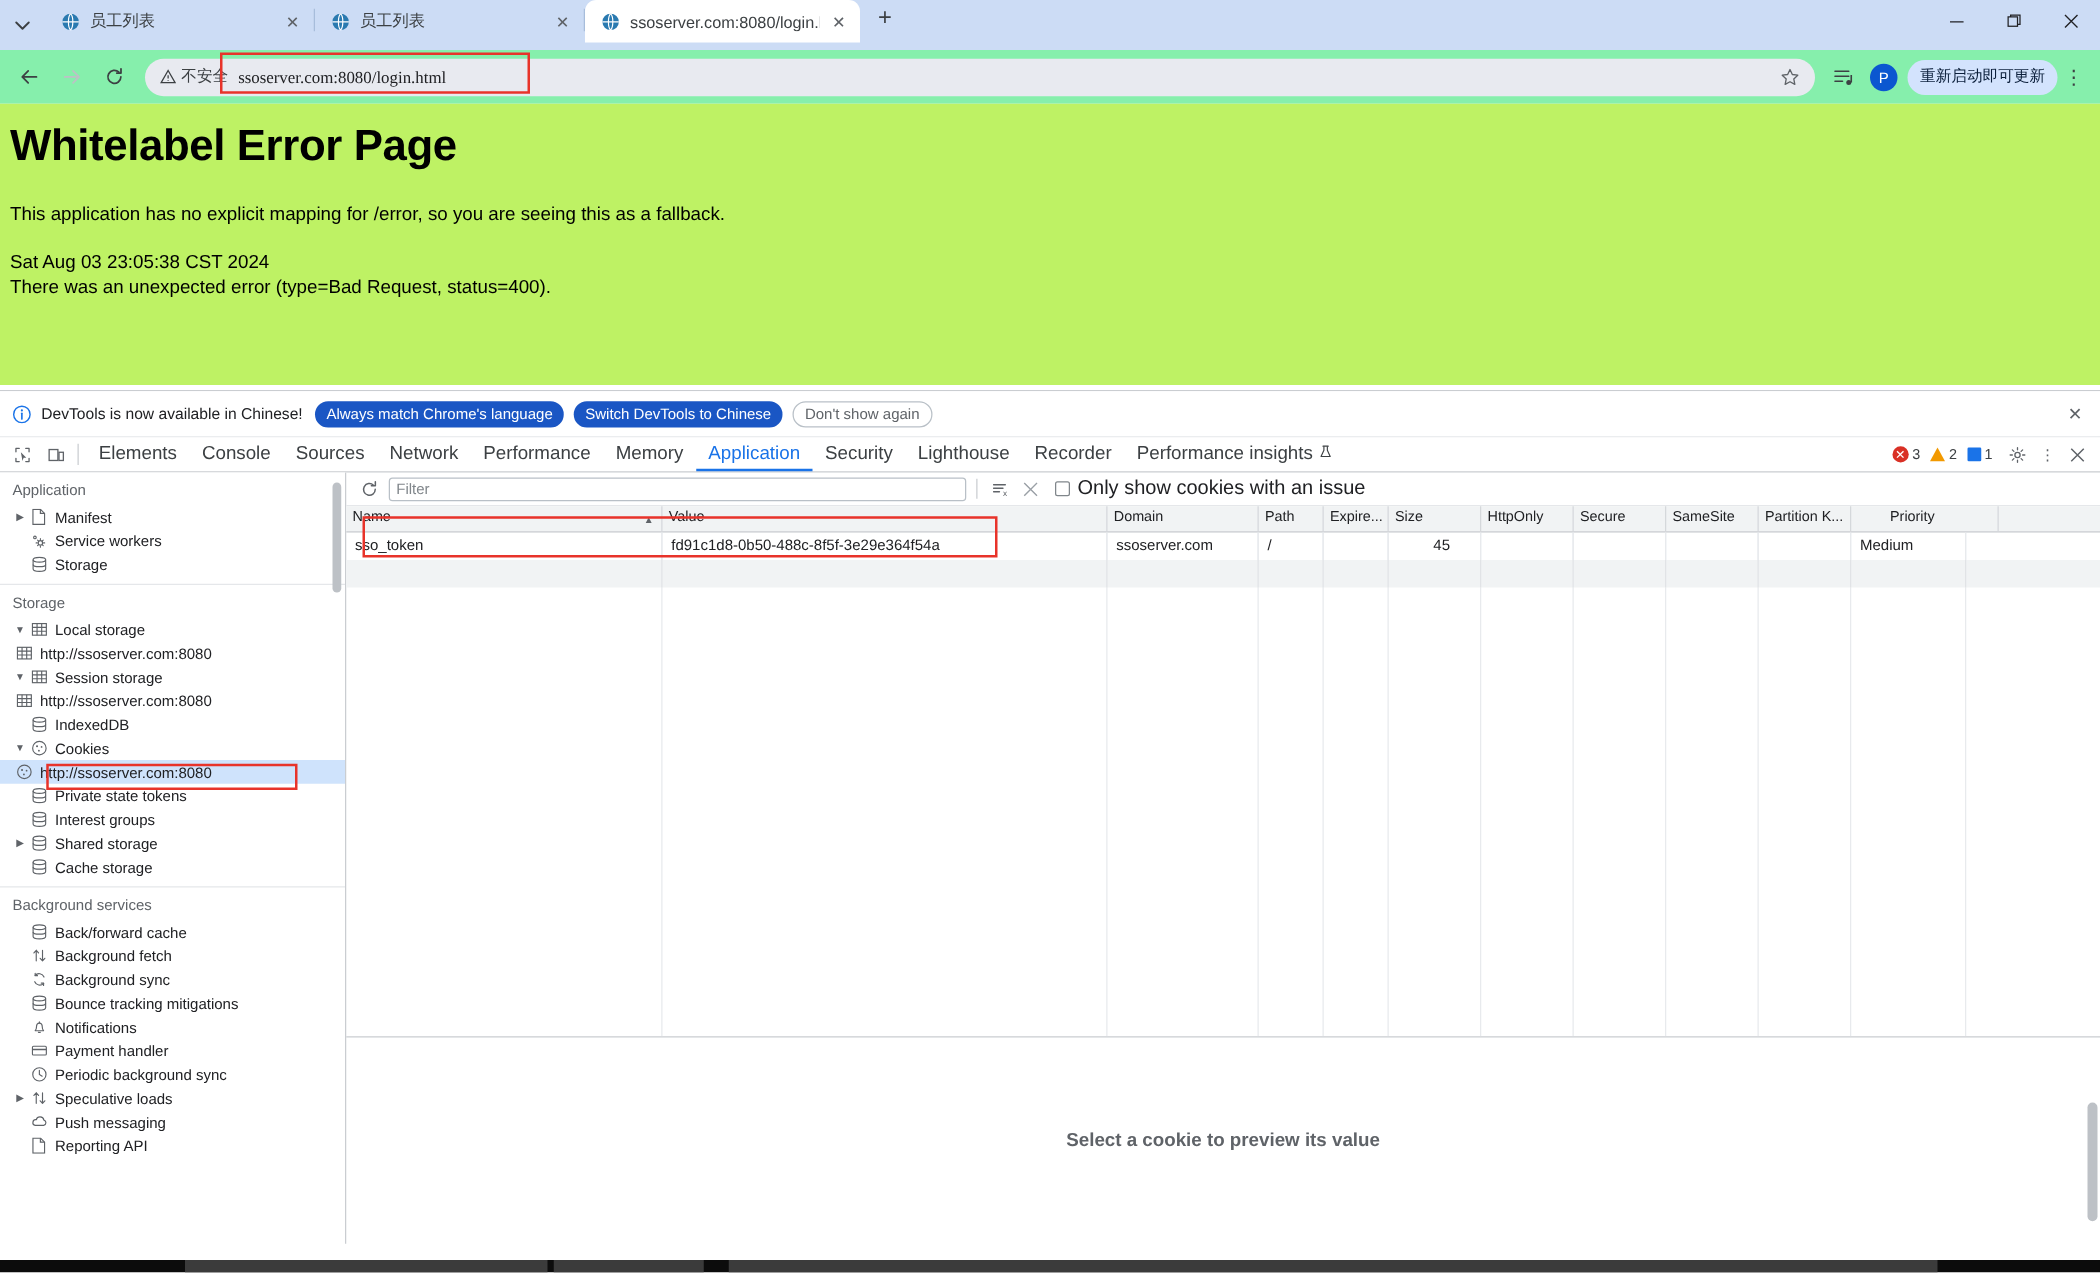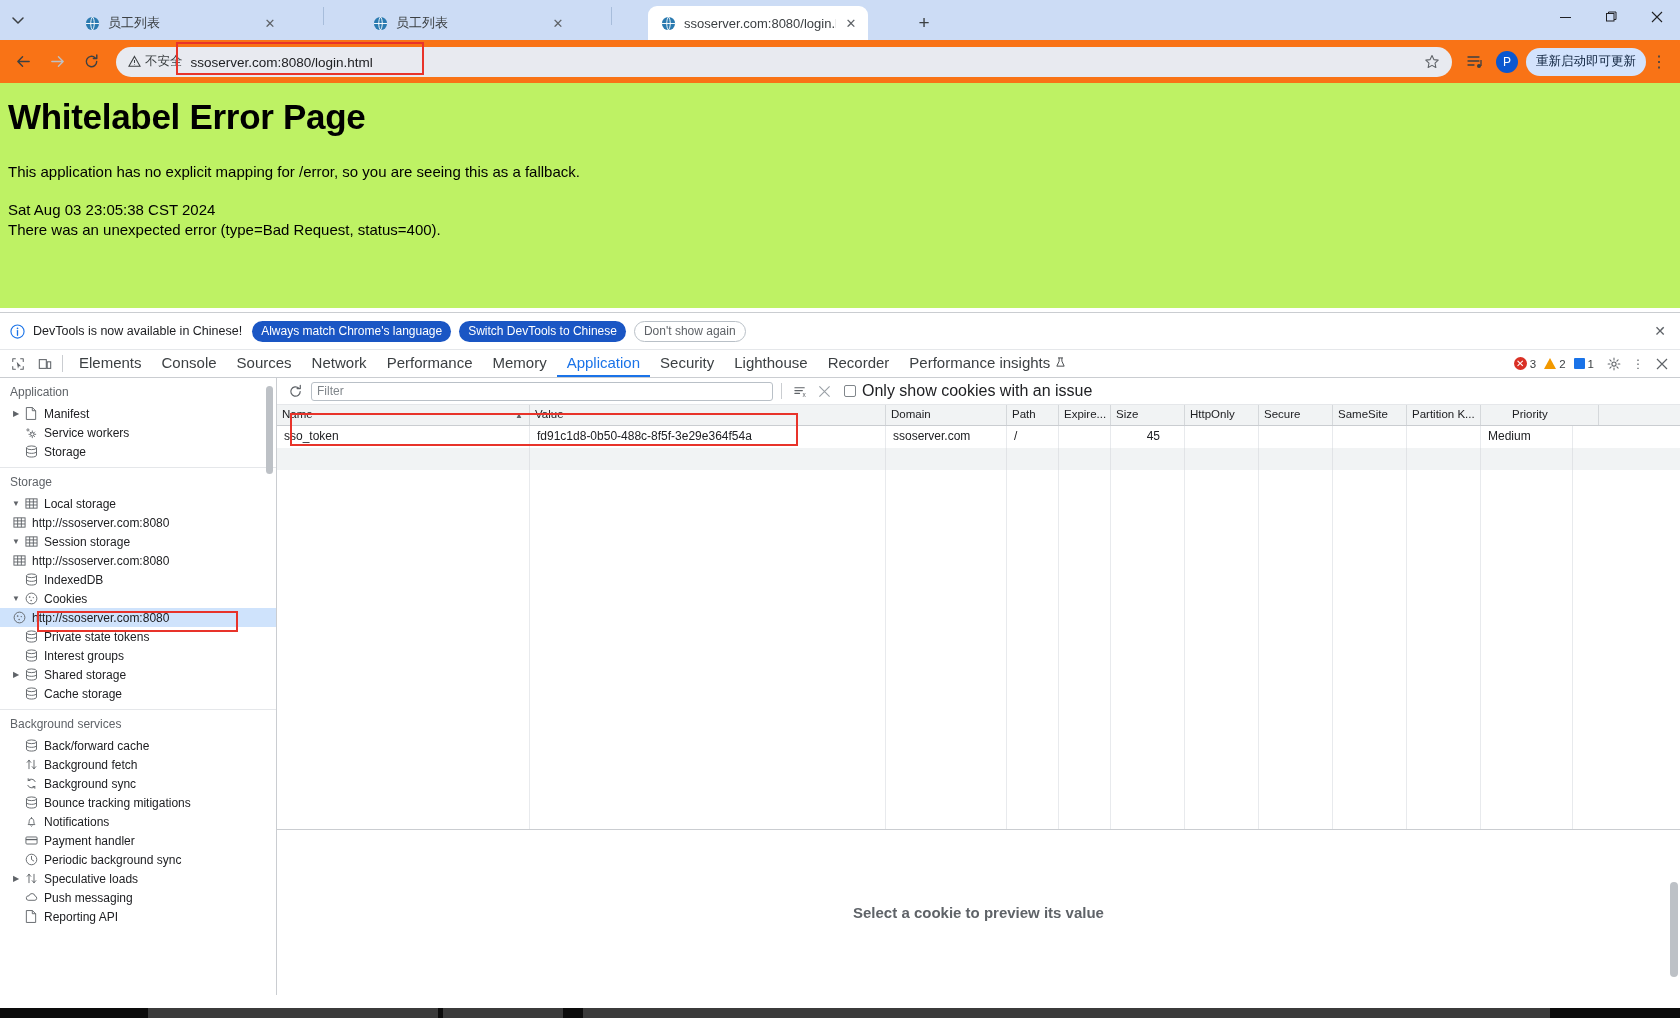--- a/index.html
+++ b/index.html
@@ -8,23 +8,22 @@
     width: 1680px; height: 1018px;
     overflow: hidden;
     font-family: "Liberation Sans", sans-serif;
     background: #ffffff;
   }
   
   .browser { width: 1680px; height: 1018px; position: relative; background:#fff; }
 
   
   .tabstrip {
-    height: 40px; background: #ccdcf5; display: flex; align-items: flex-end;
+    height: 40px; background: #ccdcf5; display: flex; align-items: flex-start;
     position: relative;
-    gap: 36px;
   }
   .tabstrip-left {
     width: 36px; height: 40px; display:flex; align-items:center; justify-content:center;
     color:#3c4043;
   }
   .tab {
     height: 34px; display: flex; align-items: center;
     padding: 0 8px 0 12px; border-radius: 9px 9px 0 0;
     font-size: 13px; color: #3c4043; position: relative;
     min-width: 200px; max-width: 240px;
@@ -53,36 +52,36 @@
   .wincontrols {
     position: absolute; right: 0; top: 0; height: 34px; display: flex;
   }
   .wincontrols div {
     width: 46px; height: 34px; display: flex; align-items: center; justify-content: center;
     color: #202124; font-size: 13px;
   }
 
   
   .toolbar {
-    height: 43px; background: #f97316; display: flex; align-items: center;
+    height: 43px; background: #86efac; display: flex; align-items: center;
     padding: 0 8px; position: relative;
   }
   .navbtn {
     width: 30px; height: 30px; margin-right: 4px; border-radius: 50%;
     display: flex; align-items: center; justify-content: center; color: #5f6368;
   }
   .navbtn.back { color:#3c4043; }
   .omnibox {
     flex: 1 1 auto; height: 30px; background: #e8eaf0; border-radius: 16px;
     display: flex; align-items: center; padding: 0 8px 0 12px;
     margin: 0 6px; position: relative;
   }
   .omnibox .secicon { display:flex; align-items:center; color:#5f6368; font-size:12px; margin-right:4px; }
   .omnibox .notsecure { font-size:12.5px; color:#3c4043; white-space:nowrap; }
-  .omnibox .urlwrap { flex:1 1 auto; padding-left: 8px; }
+  .omnibox .urlwrap { flex:1 1 auto; padding-left: 8px; font-family: Liberation Serif, serif; }
   .omnibox .url { font-size: 13.5px; color: #202124; }
   .omnibox .star { width:24px;height:24px;display:flex;align-items:center;justify-content:center;color:#5f6368;}
   .tb-icon { width: 30px; height: 30px; display:flex; align-items:center; justify-content:center; color:#3c4043; margin-left:2px;}
   .avatar {
     width: 22px; height: 22px; border-radius: 50%; background: #0b57d0; color:#fff;
     font-size: 12px; display:flex; align-items:center; justify-content:center; margin: 0 6px;
   }
   .update-chip {
     height: 28px; background: #d3e3fd; color: #0b1f3b; border-radius: 14px;
     display: flex; align-items: center; padding: 0 10px; font-size: 12.5px;

